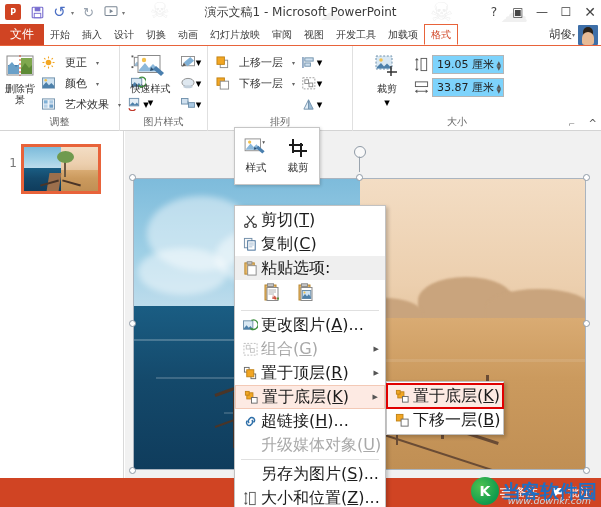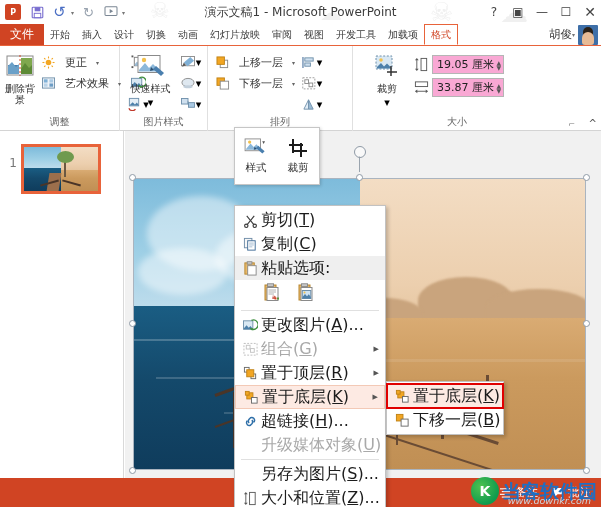--- a/index.html
+++ b/index.html
@@ -89,21 +89,21 @@
   .smallbtn .lbl { font-size:11px; color:#333; white-space:nowrap; }
   .smallbtn .dd { font-size:6px; color:#666; }
 
   .iconcol { display:flex; flex-direction:column; gap:3px; padding-top:3px; }
   .iconbtn { width:22px; height:18px; display:flex; align-items:center; justify-content:center; gap:1px; }
 
   .sizebox {
     display:flex; align-items:center; gap:3px; height:19px;
   }
   .spin {
-    width:72px; height:19px; border:1px solid #b5b5b5; background:#f9a8d4;
+    width:72px; height:19px; border:1px solid #b5b5b5; background:#7dd3fc;
     display:flex; align-items:center; justify-content:space-between;
     padding:0 2px 0 4px; font-size:11px; color:#222;
   }
   .spin .arrows { display:flex; flex-direction:column; line-height:5px; font-size:6px; color:#555; }
 
   .dlg-launcher { position:absolute; right:4px; bottom:2px; font-size:8px; color:#777; }
   .ribbon-collapse { position:absolute; right:4px; bottom:2px; font-size:10px; color:#555; }
 
   
   .leftpane {
@@ -310,20 +310,31 @@
                     <line x1="0.5" y1="7" x2="2.6" y2="7"></line>
                     <line x1="11.4" y1="7" x2="13.5" y2="7"></line>
                     <line x1="2.3" y1="2.3" x2="3.7" y2="3.7"></line>
                     <line x1="10.3" y1="10.3" x2="11.7" y2="11.7"></line>
                     <line x1="11.7" y1="2.3" x2="10.3" y2="3.7"></line>
                     <line x1="3.7" y1="10.3" x2="2.3" y2="11.7"></line>
                   </g>
                 </svg>
             </span>
             <span class="lbl">更正</span>
+            <span class="dd">▾</span>
+          </div>
+          <div class="smallbtn">
+            <span class="ic">
+              <svg width="13" height="12" viewBox="0 0 14 12">
+                  <rect x="0.5" y="0.5" width="13" height="11" fill="#cfe3f2" stroke="#6f90ab"></rect>
+                  <path d="M1 9 l3.5 -4 l3 3.5 l2.5 -2.5 l3 3 v2.5 h-12z" fill="#4d80aa"></path>
+                  <circle cx="4" cy="3" r="1.4" fill="#f2c14e"></circle>
+                </svg>
+            </span>
+            <span class="lbl">颜色</span>
             <span class="dd">▾</span>
           </div>
           <div class="smallbtn">
             <span class="ic">
               <svg width="13" height="12" viewBox="0 0 14 12">
                   <rect x="0.5" y="0.5" width="13" height="11" fill="#eef3f8" stroke="#6f90ab"></rect>
                   <rect x="2" y="2" width="4" height="3.5" fill="#7fb0d6"></rect>
                   <rect x="8" y="2" width="4" height="3.5" fill="#a9c9e3"></rect>
                   <rect x="2" y="6.5" width="4" height="3.5" fill="#b9d3e8"></rect>
                   <rect x="8" y="6.5" width="4" height="3.5" fill="#6d9dc5"></rect>

